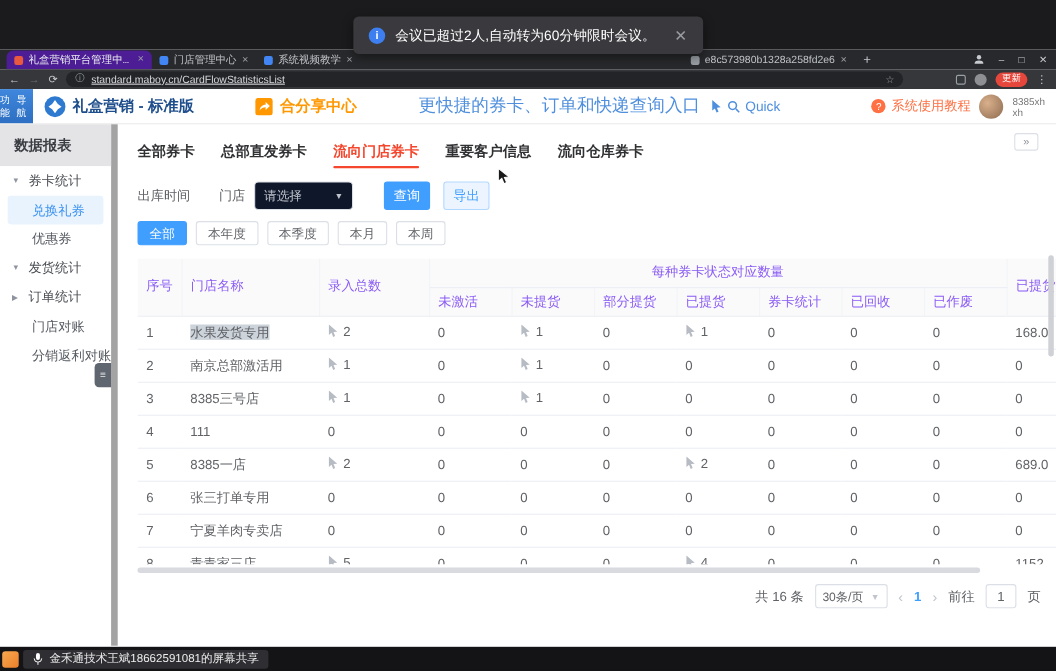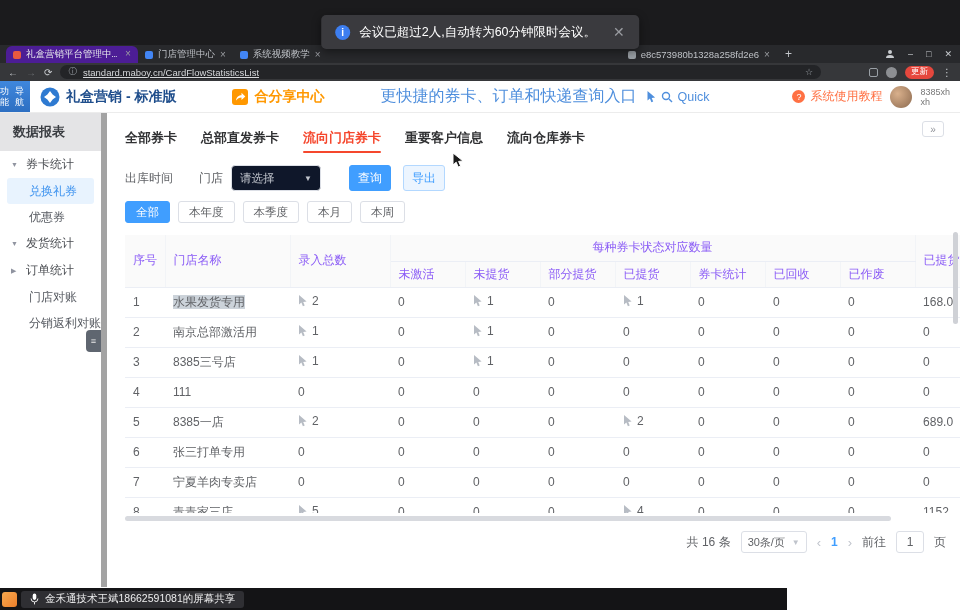--- a/index.html
+++ b/index.html
@@ -125,21 +125,21 @@
   .psize .caret{margin-left:auto;}
   .parrow{color:#c0c4cc;font-size:13px;}
   .pcur{color:#409eff;font-weight:bold;}
   .goto-input{width:28px;height:22px;border:1px solid #dcdfe6;border-radius:3px;display:flex;align-items:center;
               justify-content:center;background:#fff;}
 
   .vscroll{position:absolute;right:2px;top:232px;width:5px;height:92px;background:#cfd1d6;border-radius:3px;z-index:40;}
   .cursor{position:absolute;left:452px;top:152px;z-index:60;}
 
   
-  .bottombar{position:absolute;left:0;top:588px;width:787px;height:22px;background:#141416;display:flex;
+  .bottombar{position:absolute;left:0;top:588px;width:960px;height:22px;background:#141416;display:flex;
              align-items:center;padding-left:2px;gap:4px;}
   .share-app-ic{width:15px;height:15px;border-radius:3px;background:linear-gradient(135deg,#f7a94f,#ec7f2b);flex:none;}
   .share-pill{height:17px;background:#2f2f33;border-radius:3px;display:flex;align-items:center;padding:0 9px;
               gap:6px;color:#ededee;font-size:10.5px;white-space:nowrap;}
 </style>
 </head>
 <body>
 
 <div class="screen">
 

